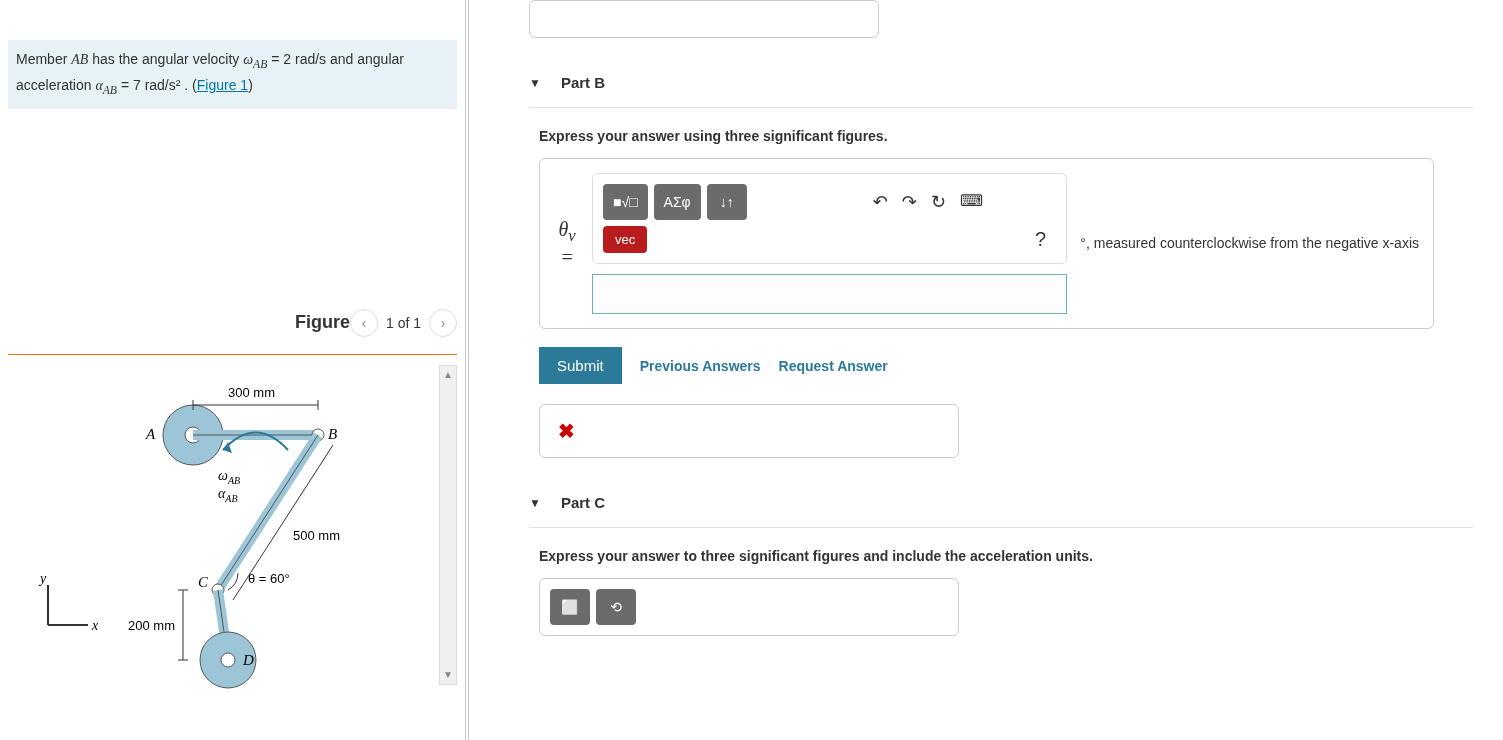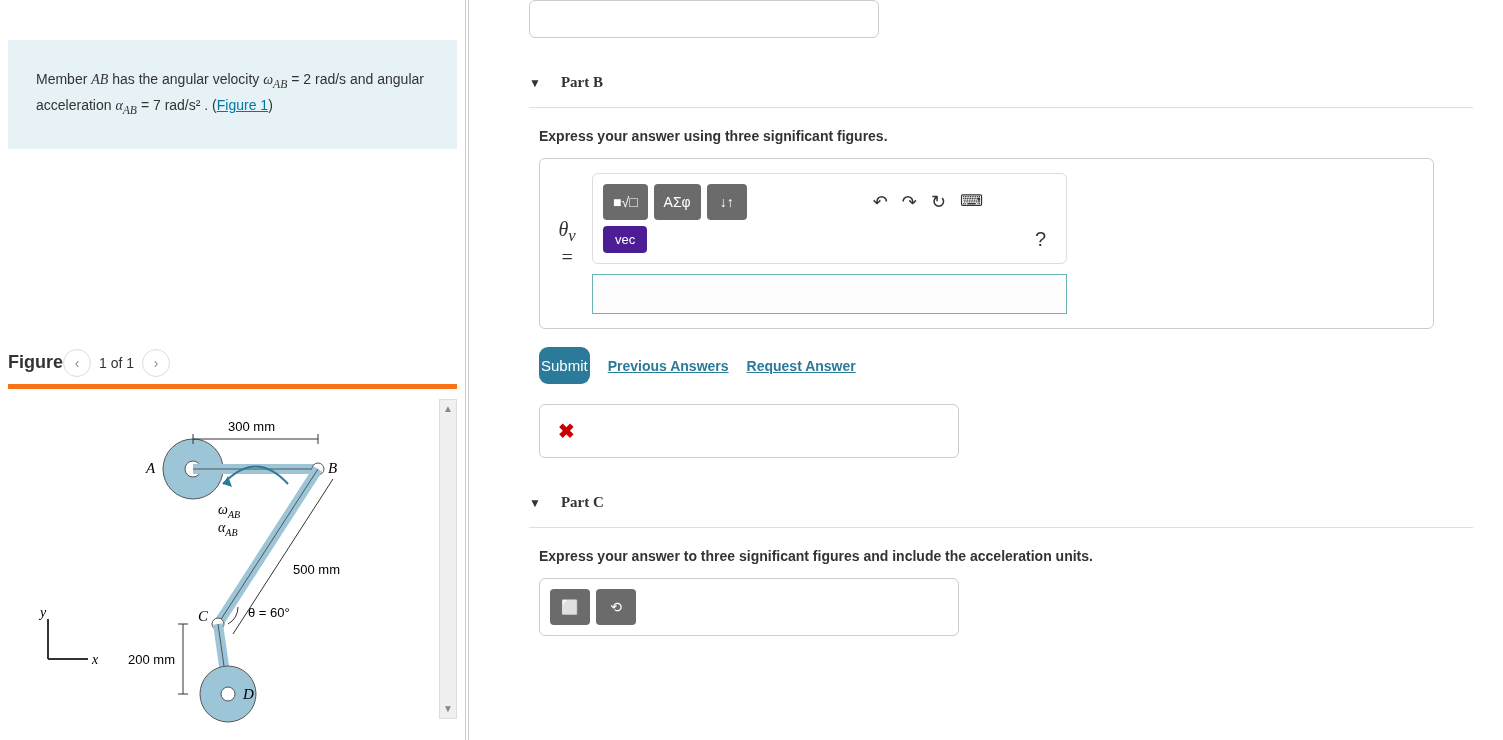--- a/index.html
+++ b/index.html
@@ -1,59 +1,59 @@
 <!DOCTYPE html>
 <html><head>
 <meta charset="utf-8">
 <style>
 * { box-sizing: border-box; margin: 0; padding: 0; }
 body { font-family: Arial, Helvetica, sans-serif; font-size: 14px; color: #333; background: #fff; }
 .container { display: flex; width: 1503px; height: 740px; }
 .left-panel { width: 465px; padding: 8px; position: relative; }
 .divider { width: 4px; background: #fff; border-left: 1px solid #ccc; border-right: 1px solid #ccc; }
 .right-panel { flex: 1; padding: 0 30px 0 60px; overflow: hidden; }
-.problem-statement { background: #e6f2f5; padding: 28px; margin-top: 32px; line-height: 1.6; }
+.problem-statement { background: #e6f2f5; padding: 8px; margin-top: 32px; line-height: 1.6; }
 .problem-statement .math-it { font-style: italic; font-family: 'Times New Roman', serif; }
 .problem-statement .link { color: #0077a3; text-decoration: underline; cursor: pointer; }
 .figure-section { margin-top: 200px; }
-.figure-header { display: flex; justify-content: flex-start; align-items: center; border-bottom: 5px solid #f97316; padding-bottom: 7px; }
+.figure-header { display: flex; justify-content: flex-end; align-items: center; border-bottom: 1px solid #f97316; padding-bottom: 17px; }
 .figure-title { font-size: 18px; font-weight: bold; }
 .figure-nav { display: flex; align-items: center; gap: 8px; }
 .nav-btn { width: 28px; height: 28px; border: 1px solid #ddd; border-radius: 50%; background: #fff; cursor: pointer; font-size: 14px; color: #888; display: flex; align-items: center; justify-content: center; }
 .figure-content { position: relative; height: 340px; overflow: hidden; }
 .figure-scroll { position: absolute; right: 0; top: 10px; width: 18px; height: 320px; background: #f0f0f0; border: 1px solid #ddd; }
 .figure-scroll .up, .figure-scroll .down { height: 18px; text-align: center; font-size: 10px; color: #888; line-height: 18px; cursor: pointer; }
 .figure-svg { margin: 10px 0 0 20px; }
 .part-header { display: flex; align-items: center; gap: 20px; padding: 16px 0; border-bottom: 1px solid #e0e0e0; margin-top: 20px; }
 .collapse-icon { font-size: 12px; cursor: pointer; }
-.part-title { font-weight: bold; font-size: 15px; font-family: Liberation Serif, serif; }
+.part-title { font-weight: bold; font-size: 15px; }
 .part-body { padding: 20px 0 0 10px; }
 .question-text { margin-bottom: 12px; line-height: 1.5; }
 .math-C { font-style: italic; font-family: 'Times New Roman', serif; font-size: 16px; }
 .bold-instr { font-weight: bold; margin-bottom: 14px; }
 .answer-box { border: 1px solid #ccc; border-radius: 6px; padding: 14px; width: 895px; display: flex; align-items: center; gap: 12px; }
 .var-label { font-style: italic; font-family: 'Times New Roman', serif; font-size: 20px; width: 26px; text-align: center; }
 .toolbar-row { display: flex; gap: 6px; align-items: center; }
 .tool-btn { background: #6b6b6b; color: #fff; border: none; border-radius: 4px; padding: 6px 10px; font-size: 14px; cursor: pointer; min-width: 40px; height: 36px; display: flex; align-items: center; justify-content: center; }
 .tool-btn.small { min-width: 40px; }
 .tool-icons-right { display: flex; gap: 14px; margin-left: 120px; }
 .icon-plain { font-size: 18px; color: #333; cursor: pointer; }
 .help-q { font-size: 20px; color: #333; margin-left: auto; padding-right: 10px; cursor: pointer; }
 .answer-input { flex: 1; height: 40px; border: 1px solid #6bb5b5; background: #fdfdfd; padding: 0 8px; font-size: 14px; }
 .unit-text { font-size: 14px; line-height: 1.4; max-width: 340px; }
 .submit-row { margin-top: 18px; display: flex; align-items: center; gap: 18px; }
-.submit-btn { background: #2b7a99; color: #fff; border: none; padding: 10px 2px; border-radius: 9px; font-size: 15px; cursor: pointer; }
-.link-btn { color: #2b7a99; text-decoration: underline; font-weight: bold; cursor: pointer; font-size: 14px; }
+.submit-btn { background: #2b7a99; color: #fff; border: none; padding: 10px 18px; border-radius: 0; font-size: 15px; cursor: pointer; }
+.link-btn { color: #2b7a99; font-weight: bold; cursor: pointer; font-size: 14px; }
 .feedback-box { margin-top: 20px; border: 1px solid #ccc; border-radius: 6px; padding: 14px 18px; display: flex; align-items: center; gap: 16px; width: 420px; }
 .x-icon { color: #cc0000; font-size: 20px; font-weight: bold; }
 .feedback-text { font-weight: bold; }
 .input-row-top { border: 1px solid #ccc; border-radius: 6px; padding: 10px; width: 350px; height: 38px; margin-bottom: 8px; }
 .toolbar-wrap { border: 1px solid #ddd; border-radius: 6px; padding: 10px; width: 475px; position: relative; }
 .tool-row2 { display: flex; gap: 6px; align-items: center; margin-top: 6px; }
-.vec-btn { background: #4c1d95; color: #fff; border: none; border-radius: 4px; padding: 6px 12px; font-size: 13px; cursor: pointer; }
+.vec-btn { background: #b91c1c; color: #fff; border: none; border-radius: 4px; padding: 6px 12px; font-size: 13px; cursor: pointer; }
 .keyboard-icon { font-size: 16px; color: #333; cursor: pointer; }
 .partc-tools { border: 1px solid #ccc; border-radius: 6px; padding: 10px; width: 420px; margin-top: 10px; display: flex; gap: 6px; align-items: center; }
 </style>
 </head>
 <body>
 
 <div class="container">
   <div class="left-panel">
     <div class="problem-statement">
       <span>Member </span><span class="math-it">AB</span><span> has the angular velocity </span><span class="math-it">ω</span><sub class="math-it">AB</sub><span> = 2  rad/s</span><span> and angular acceleration </span><span class="math-it">α</span><sub class="math-it">AB</sub><span> = 7  rad/s²</span><span> . (</span><span class="link">Figure 1</span><span>)</span>
@@ -153,20 +153,23 @@
                 <span class="keyboard-icon">⌨</span>
               </div>
             </div>
             <div class="tool-row2">
               <button class="vec-btn">vec</button>
               <span class="help-q">?</span>
             </div>
           </div>
           <input class="answer-input" style="margin-top: 10px; width: 475px;" type="text" value="">
         </div>
+        <div class="unit-text">
+          <span>°</span><span>, measured counterclockwise from the negative </span><span class="math-it">x</span><span>-axis</span>
+        </div>
       </div>
 
       <div class="submit-row">
         <button class="submit-btn">Submit</button>
         <span class="link-btn">Previous Answers</span>
         <span class="link-btn">Request Answer</span>
       </div>
 
       <div class="feedback-box">
         <span class="x-icon">✖</span>

